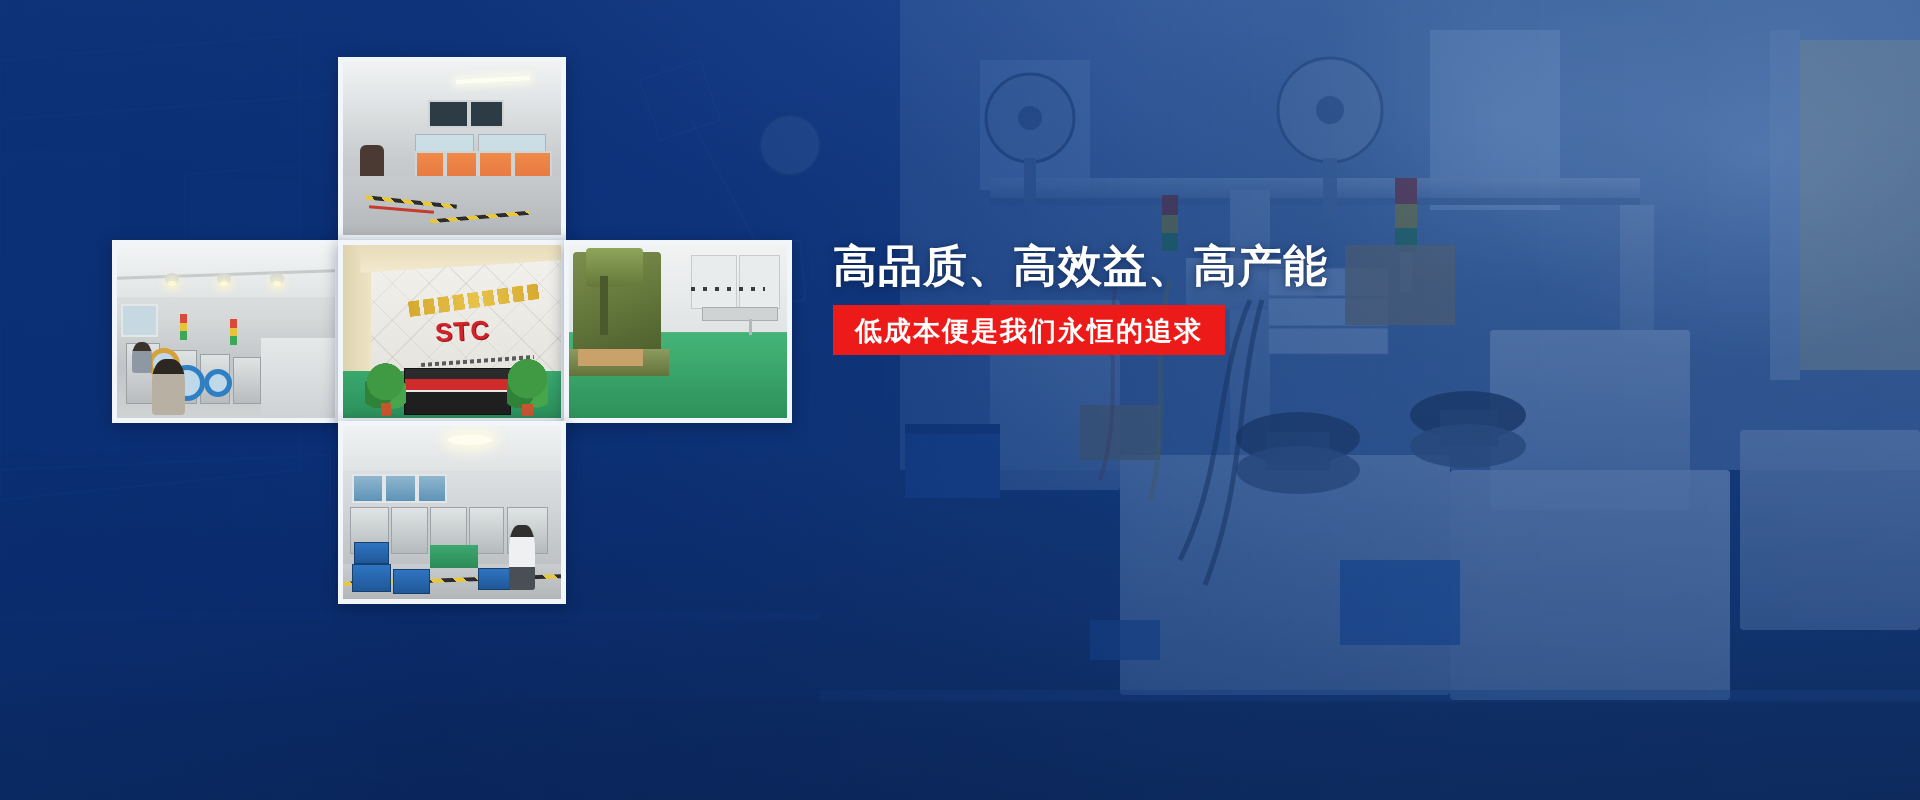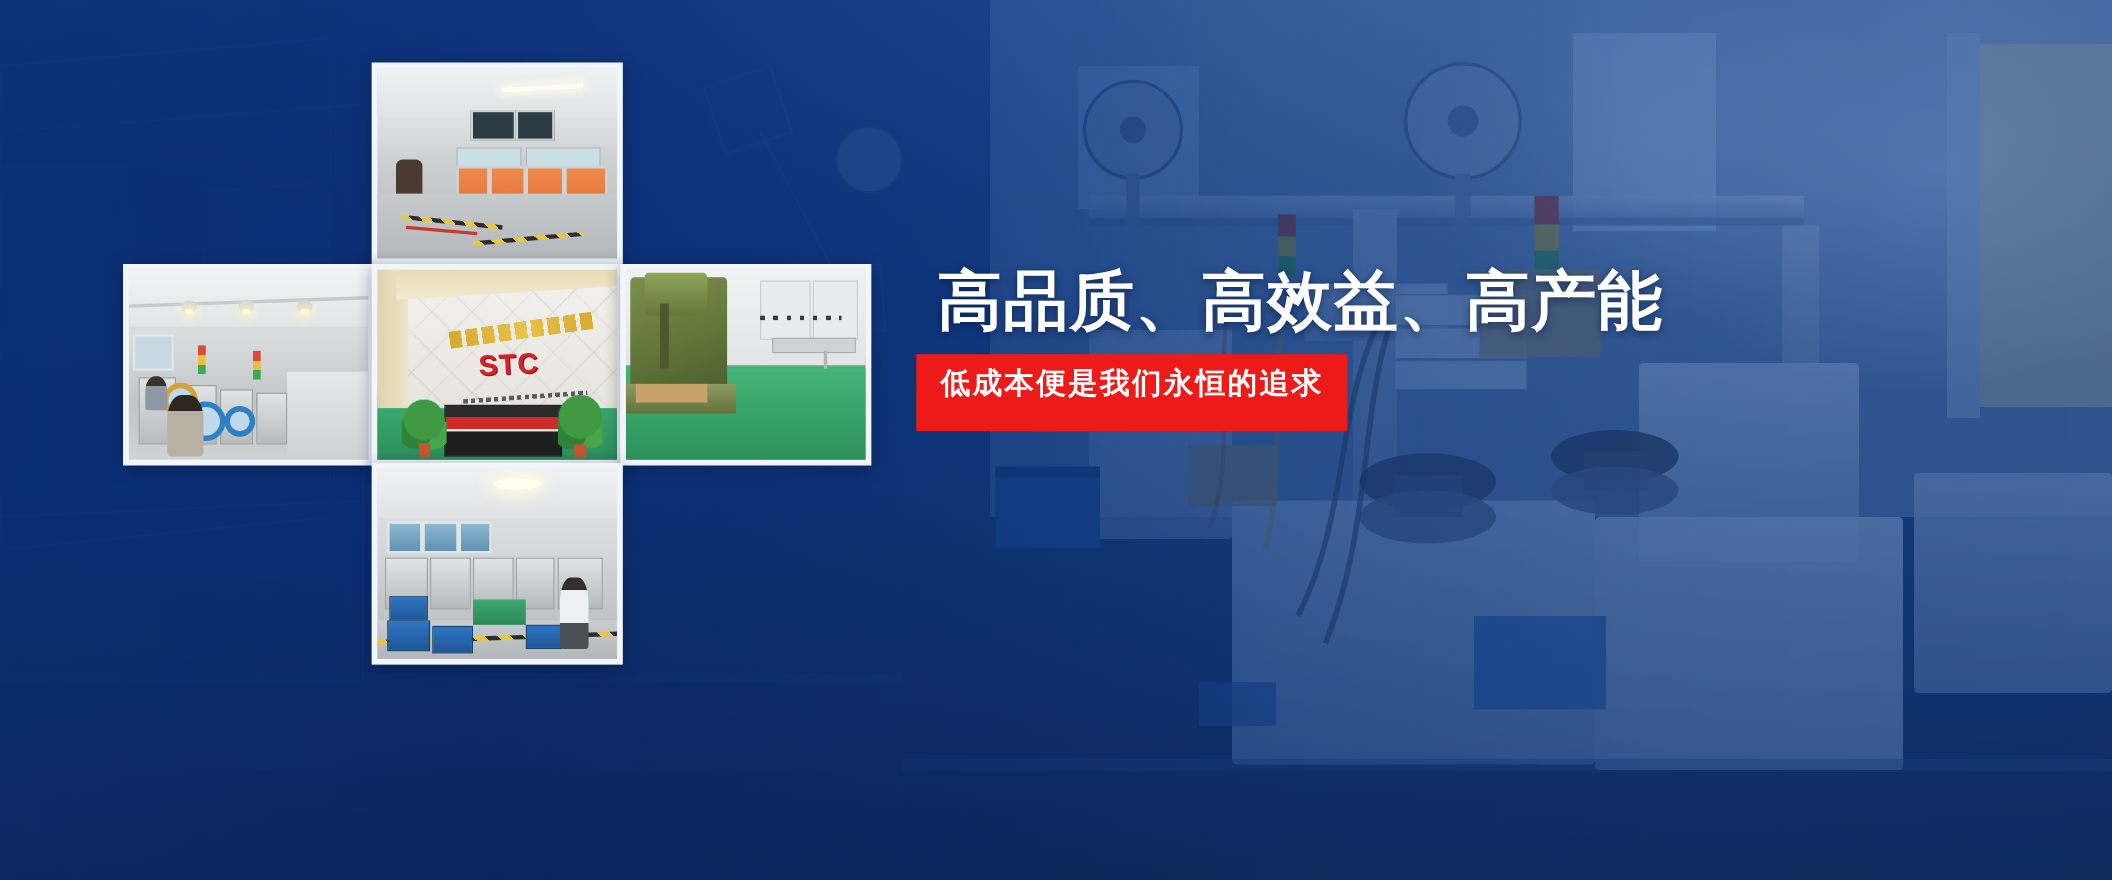--- a/index.html
+++ b/index.html
@@ -217,38 +217,37 @@
     color:#15357f;
     font-size:27px;
     line-height:1;
     font-weight:500;
     letter-spacing:1.5px;
     padding:11px 19px 12px 19px;
   }
   .headline{
     margin-top:12px;
     color:#ffffff;
-    font-size:59px;
+    font-size:44px;
     font-weight:700;
     line-height:1.16;
     letter-spacing:1px;
     white-space:nowrap;
     text-shadow:0 2px 8px rgba(8,28,64,.55), 0 0 2px rgba(8,28,64,.35);
-    margin-left:19px;
   }
   .subbanner{
     display:inline-block;
     margin-top:14px;
     background:#ec1b19;
     color:#ffffff;
     font-size:27px;
     font-weight:700;
     line-height:1;
     letter-spacing:2px;
-    padding:13px 22px 30px 22px;
+    padding:13px 22px 10px 22px;
   }
 </style>
 </head>
 <body>
 
 <div class="banner">
 
   <div class="bg-photo">
 
     <svg class="bg-left-wall" viewBox="0 0 1920 800" preserveAspectRatio="none">

